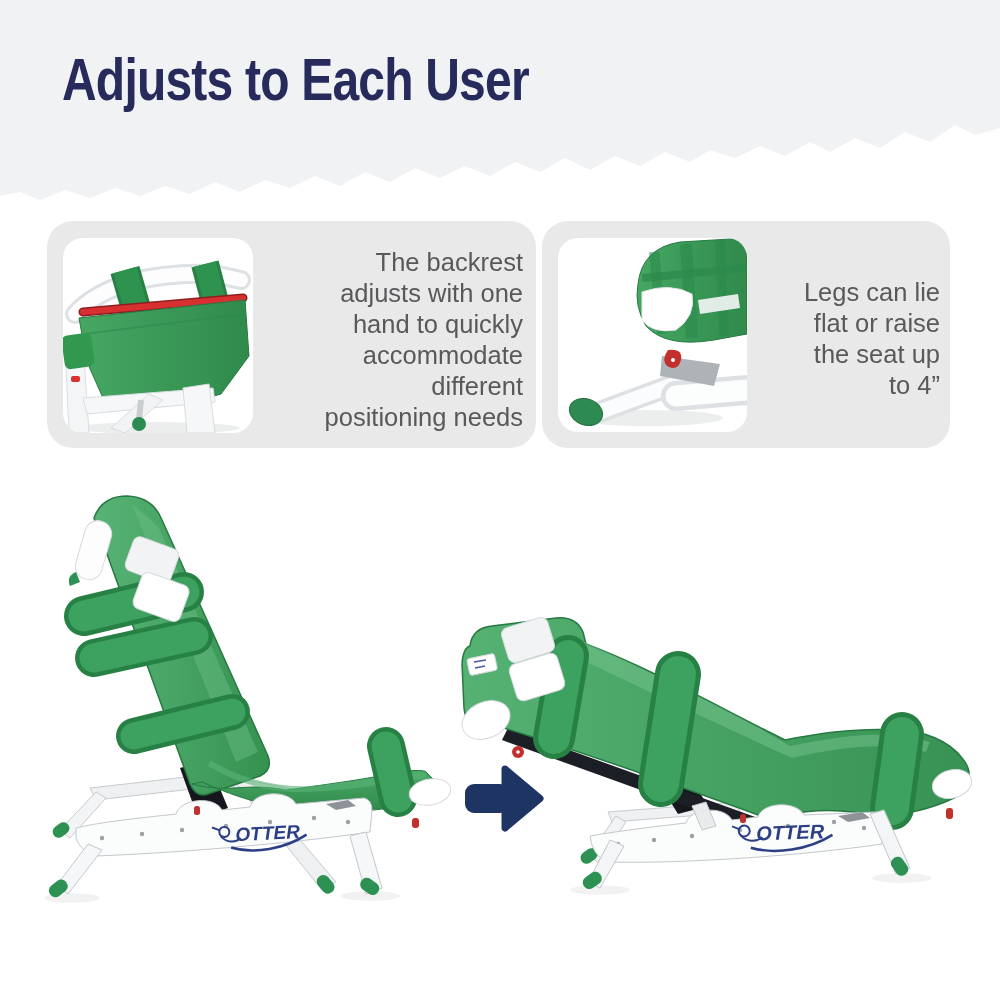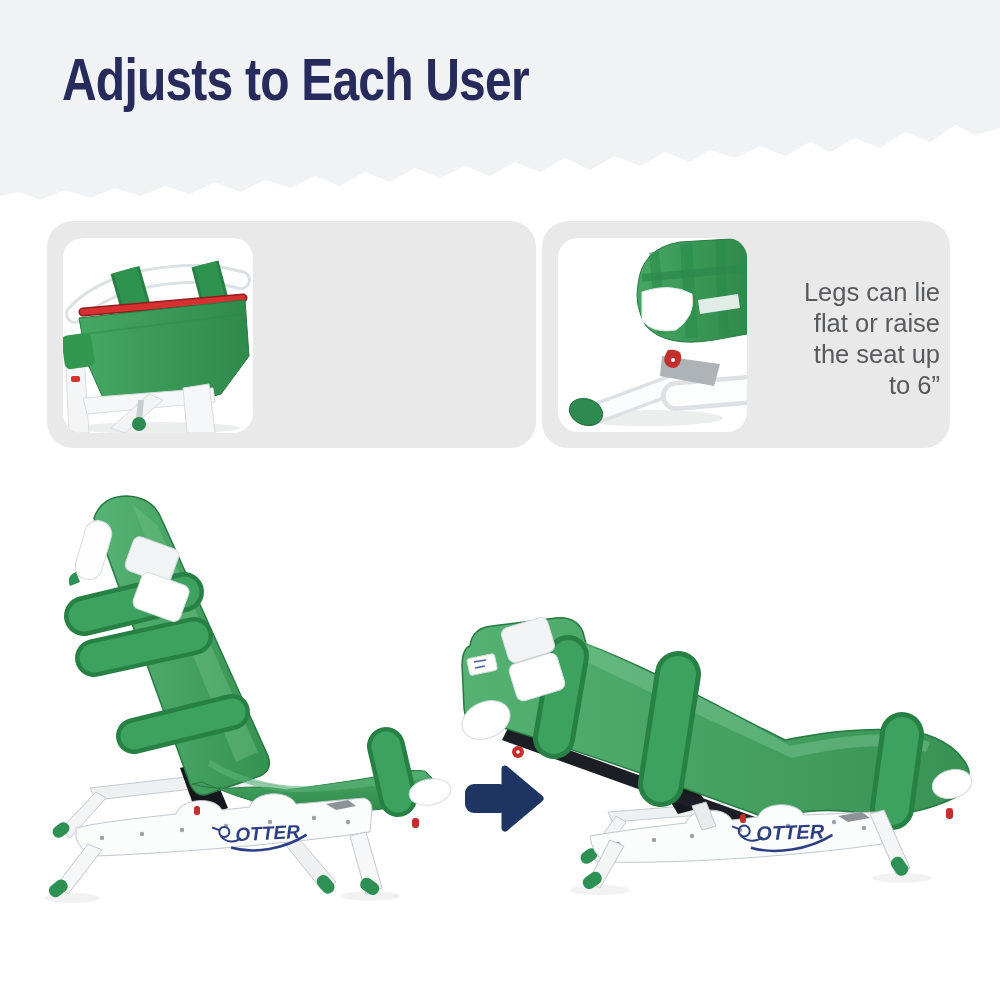--- a/index.html
+++ b/index.html
@@ -56,20 +56,26 @@
         <path d="M24,96 C80,88 140,82 180,76" stroke="#2b8a4c" stroke-width="2" fill="none" opacity=".5"></path>
         <rect x="0" y="96" width="30" height="34" rx="6" transform="rotate(-8 15 113)" fill="#33984f"></rect>
         <rect x="8" y="138" width="9" height="6" rx="2" fill="#d83030"></rect>
         <path d="M20,160 L150,150 L152,164 L24,176 Z" fill="#f6f7f8" stroke="#d8dcdf"></path>
         <path d="M86,156 L100,162 L62,195 L48,190 Z" fill="#f2f3f4" stroke="#d8dcdf"></path>
         <path d="M120,150 L146,146 L152,195 L124,195 Z" fill="#f6f7f8" stroke="#d8dcdf"></path>
         <line x1="78" y1="162" x2="76" y2="182" stroke="#c8cdd0" stroke-width="6"></line>
         <circle cx="76" cy="186" r="7" fill="#2d8a50"></circle>
       </svg>
     </div>
+    <p class="card-text">The backrest
+adjusts with one
+hand to quickly
+accommodate
+different
+positioning needs</p>
   </section>
 
   <section class="card card2">
     <div class="card-img">
       <svg width="189" height="194" viewBox="0 0 189 194">
         <ellipse cx="90" cy="180" rx="75" ry="8" fill="#eceeee"></ellipse>
         <path d="M128,142 L36,176" stroke="#dde1e4" stroke-width="22" fill="none" stroke-linecap="round"></path>
         <path d="M128,142 L36,176" stroke="#fbfcfd" stroke-width="15" fill="none" stroke-linecap="round"></path>
         <ellipse cx="28" cy="174" rx="17" ry="13" transform="rotate(20 28 174)" fill="#2d8a50" stroke="#226e3e"></ellipse>
         <path d="M118,158 L189,152" stroke="#dde1e4" stroke-width="30" fill="none" stroke-linecap="round"></path>
@@ -82,21 +88,21 @@
         <path d="M84,40 L189,30" stroke="#2b8a4c" stroke-width="8" opacity=".7"></path>
         <path d="M140,62 L180,56 L182,70 L142,76 Z" fill="#f4f6f7" opacity=".9"></path>
         <path d="M84,54 Q112,44 134,56 Q138,78 118,92 Q94,96 84,82 Z" fill="#ffffff" stroke="#e2e6e8"></path>
         <path d="M110,112 q-8,12 1,17 q9,4 12,-7 q2,-12 -13,-10 Z" fill="#c2302e"></path>
         <circle cx="115" cy="122" r="2" fill="#ffffff"></circle>
       </svg>
     </div>
     <p class="card-text">Legs can lie
 flat or raise
 the seat up
-to 6”</p>
+to 4”</p>
   </section>
 
   <svg class="chair chair-left" width="440" height="420" viewBox="0 0 440 420">
     <defs>
       <linearGradient id="meshL" x1="0" y1="0" x2="1" y2="0">
         <stop offset="0" stop-color="#58b476"></stop>
           <stop offset="1" stop-color="#35914f"></stop>
       </linearGradient>
       <linearGradient id="meshL2" x1="0" y1="0" x2="0" y2="1">
         <stop offset="0" stop-color="#4aa866"></stop>

